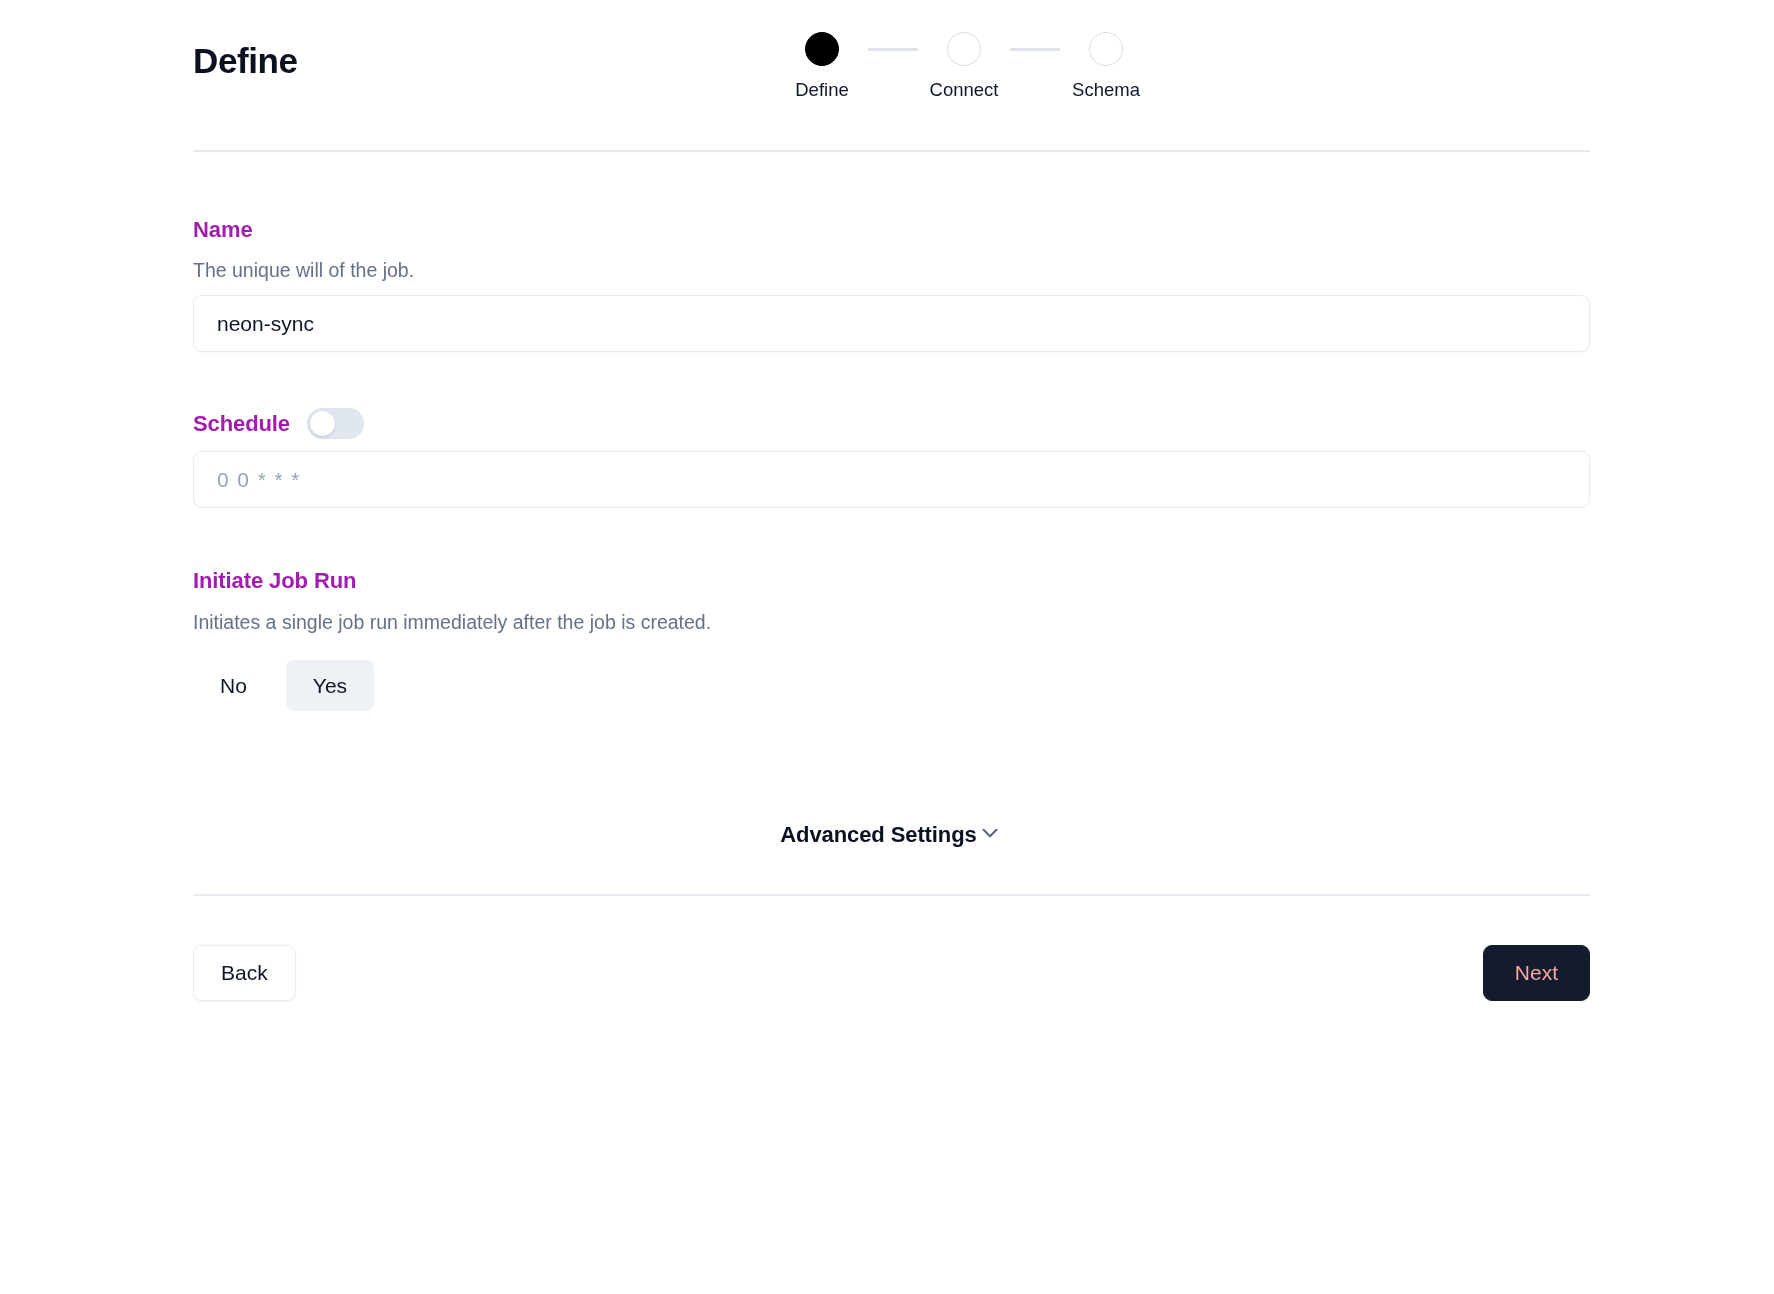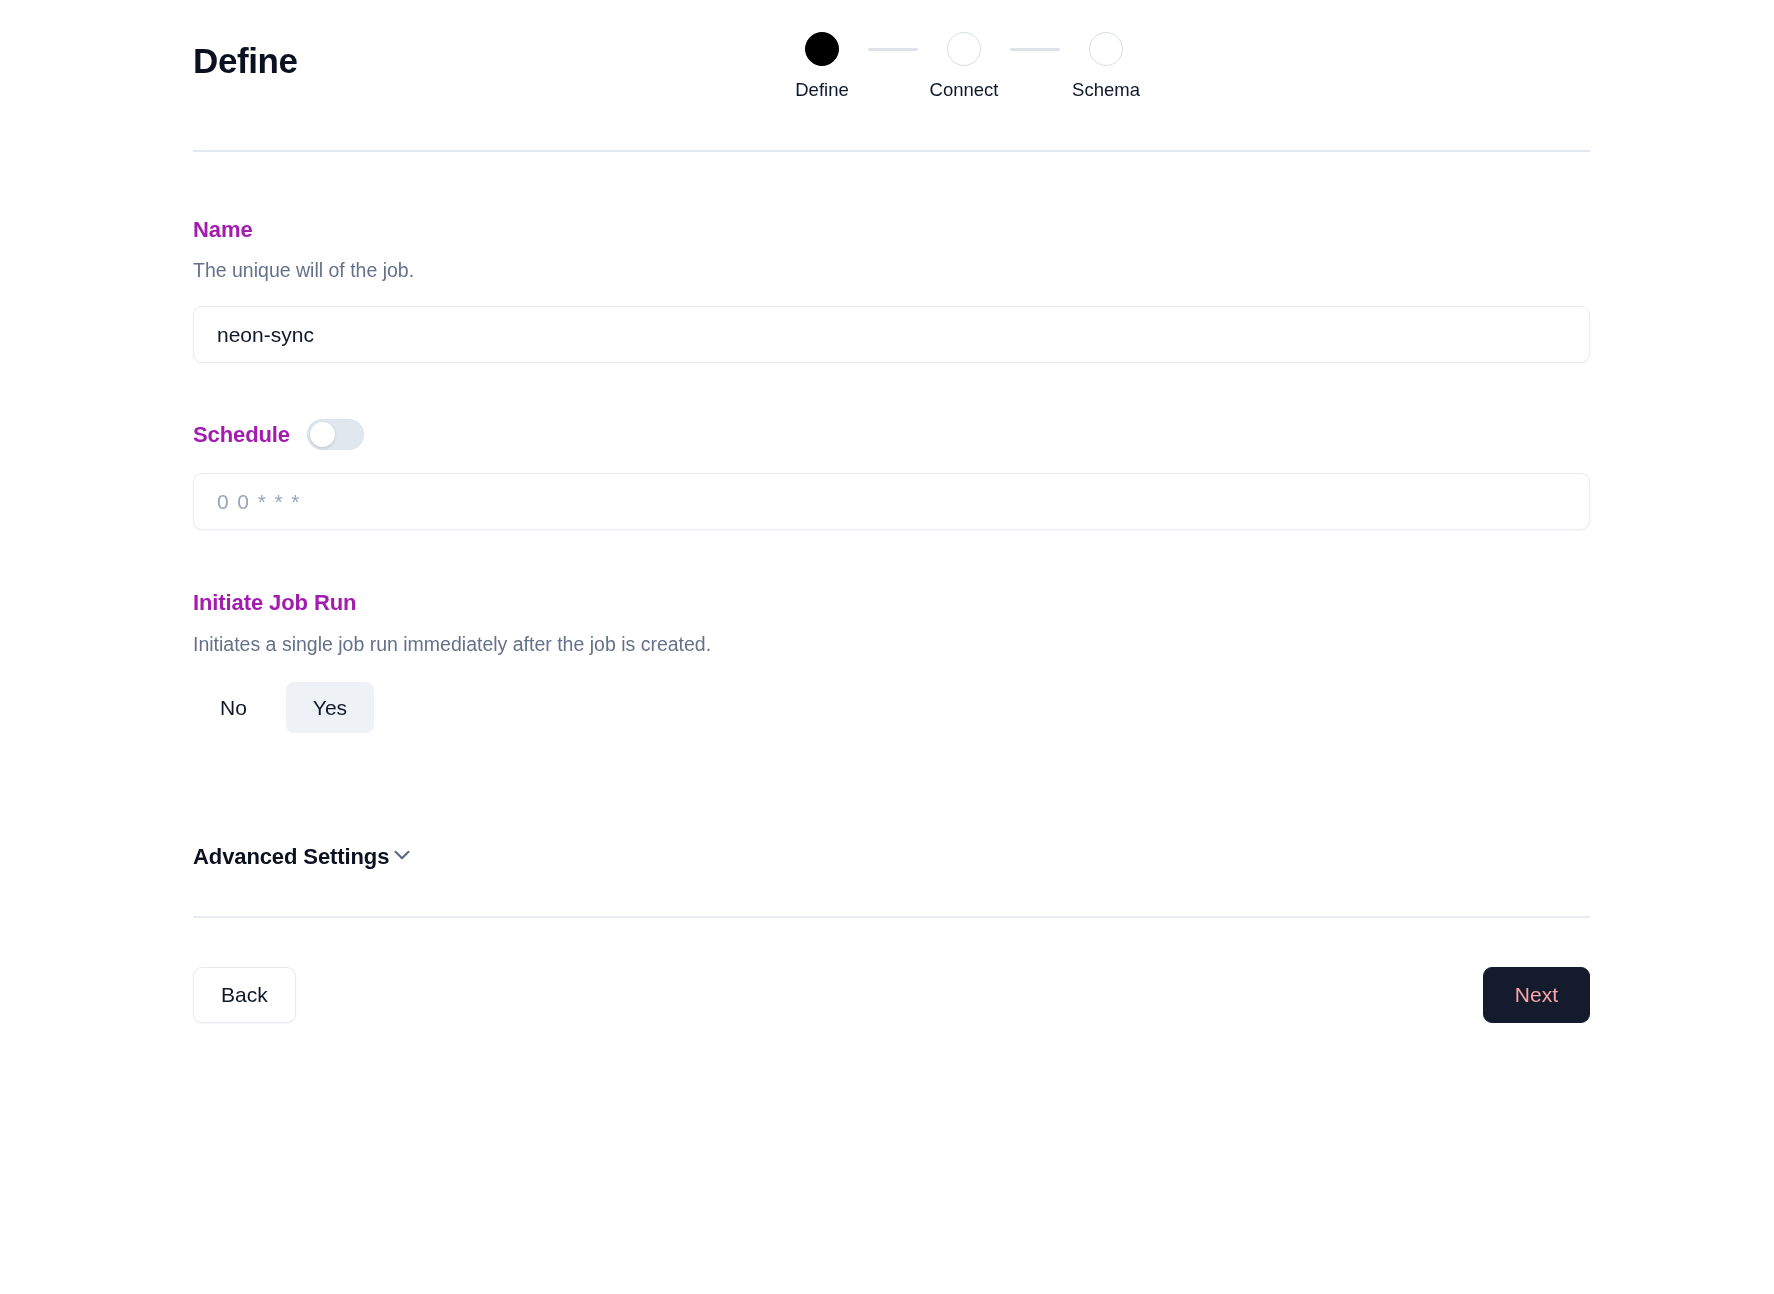--- a/index.html
+++ b/index.html
@@ -115,21 +115,21 @@
   }
 
   .field-desc {
     margin-top: 15px;
     font-size: 19.5px;
     color: #65718a;
     line-height: 1.3;
   }
 
   .text-input {
-    margin-top: 23px;
+    margin-top: 12px;
     width: 100%;
     height: 57px;
     border: 1.4px solid #e8ebf1;
     border-radius: 9px;
     background: #ffffff;
     font-family: "Liberation Sans", sans-serif;
     font-size: 21px;
     color: #0f172a;
     padding: 0 23px;
     outline: none;
@@ -189,21 +189,21 @@
   
   .sec-name { margin-top: 0; }
   .sec-schedule { margin-top: 56px; }
   .sec-initiate { margin-top: 60px; }
 
   
   .advanced {
     margin-top: 109px;
     display: flex;
     align-items: center;
-    justify-content: flex-start;
+    justify-content: center;
     cursor: pointer;
   }
 
   .advanced-title {
     font-size: 22px;
     font-weight: 700;
     color: #0b1120;
     letter-spacing: -0.1px;
   }
 

